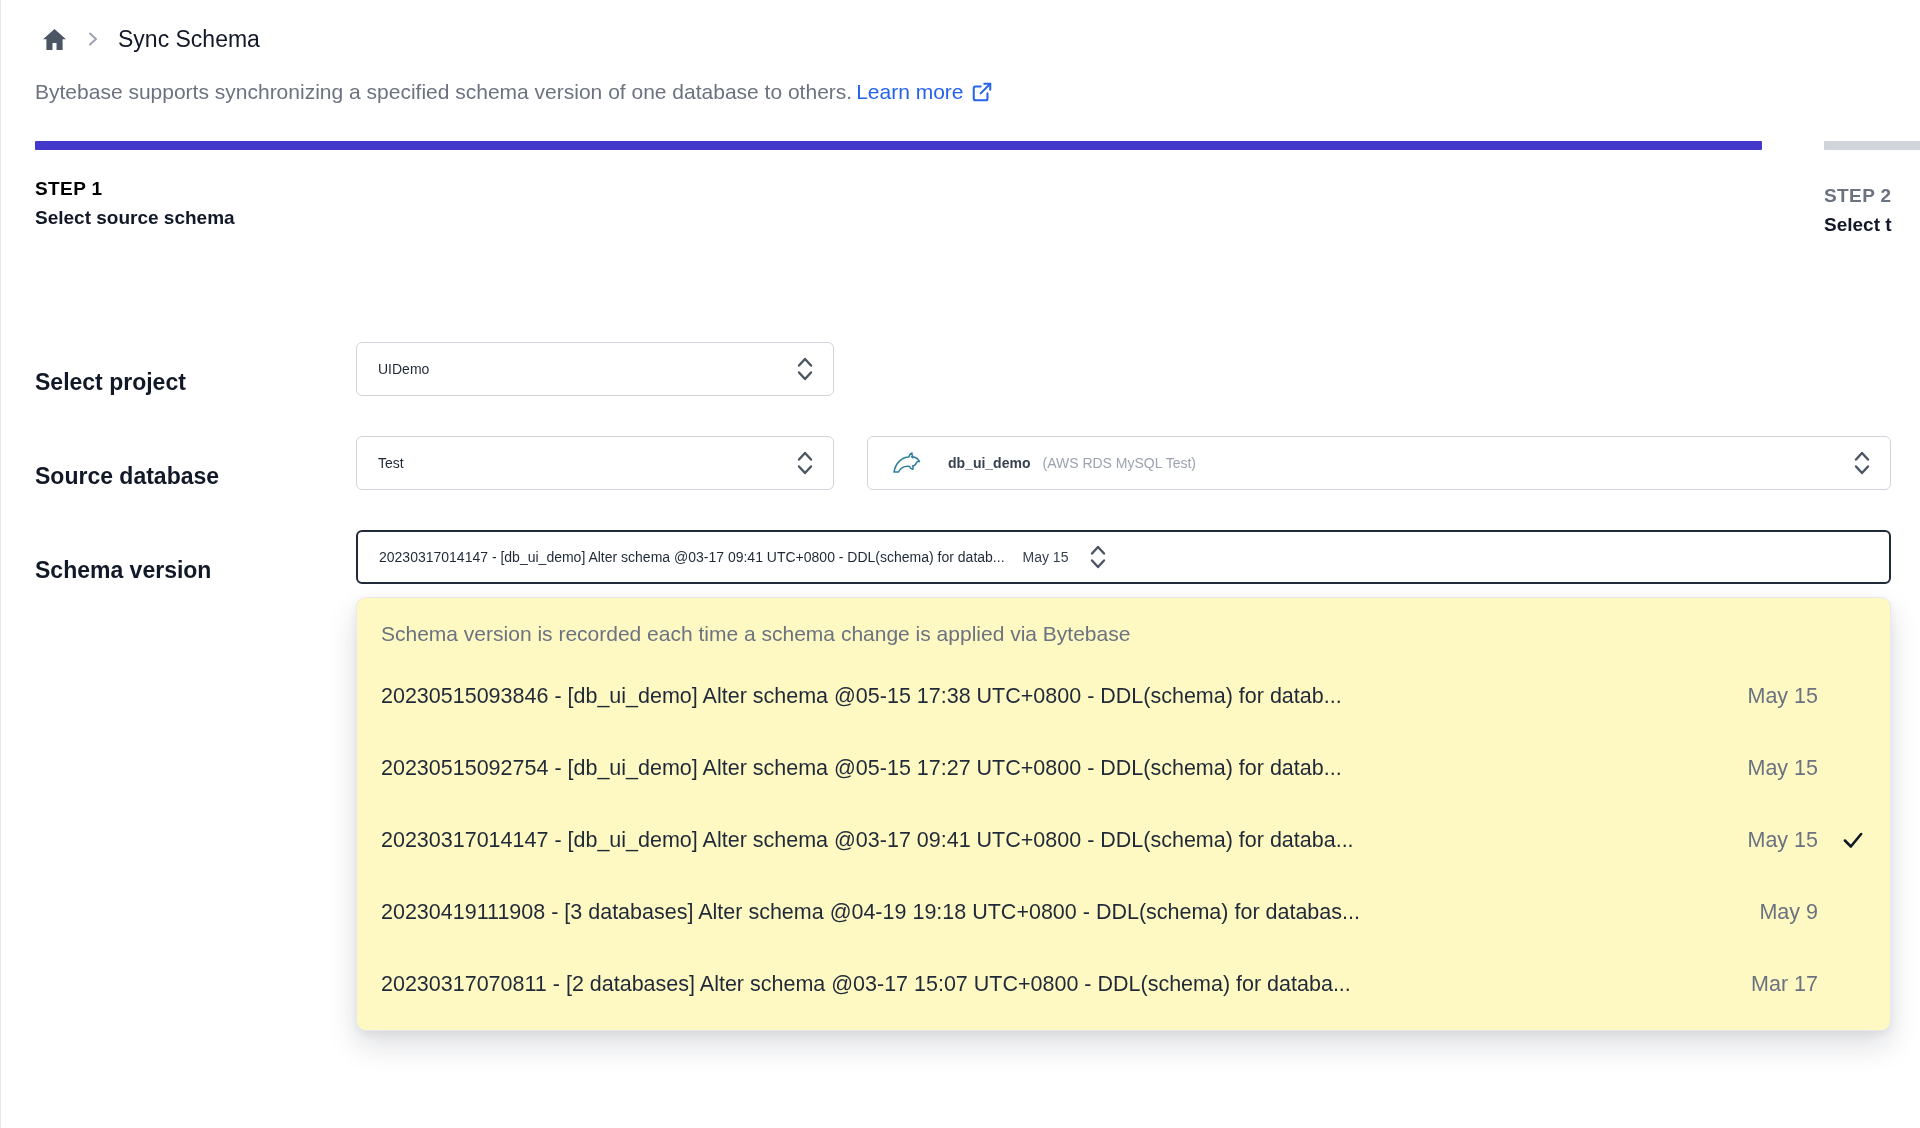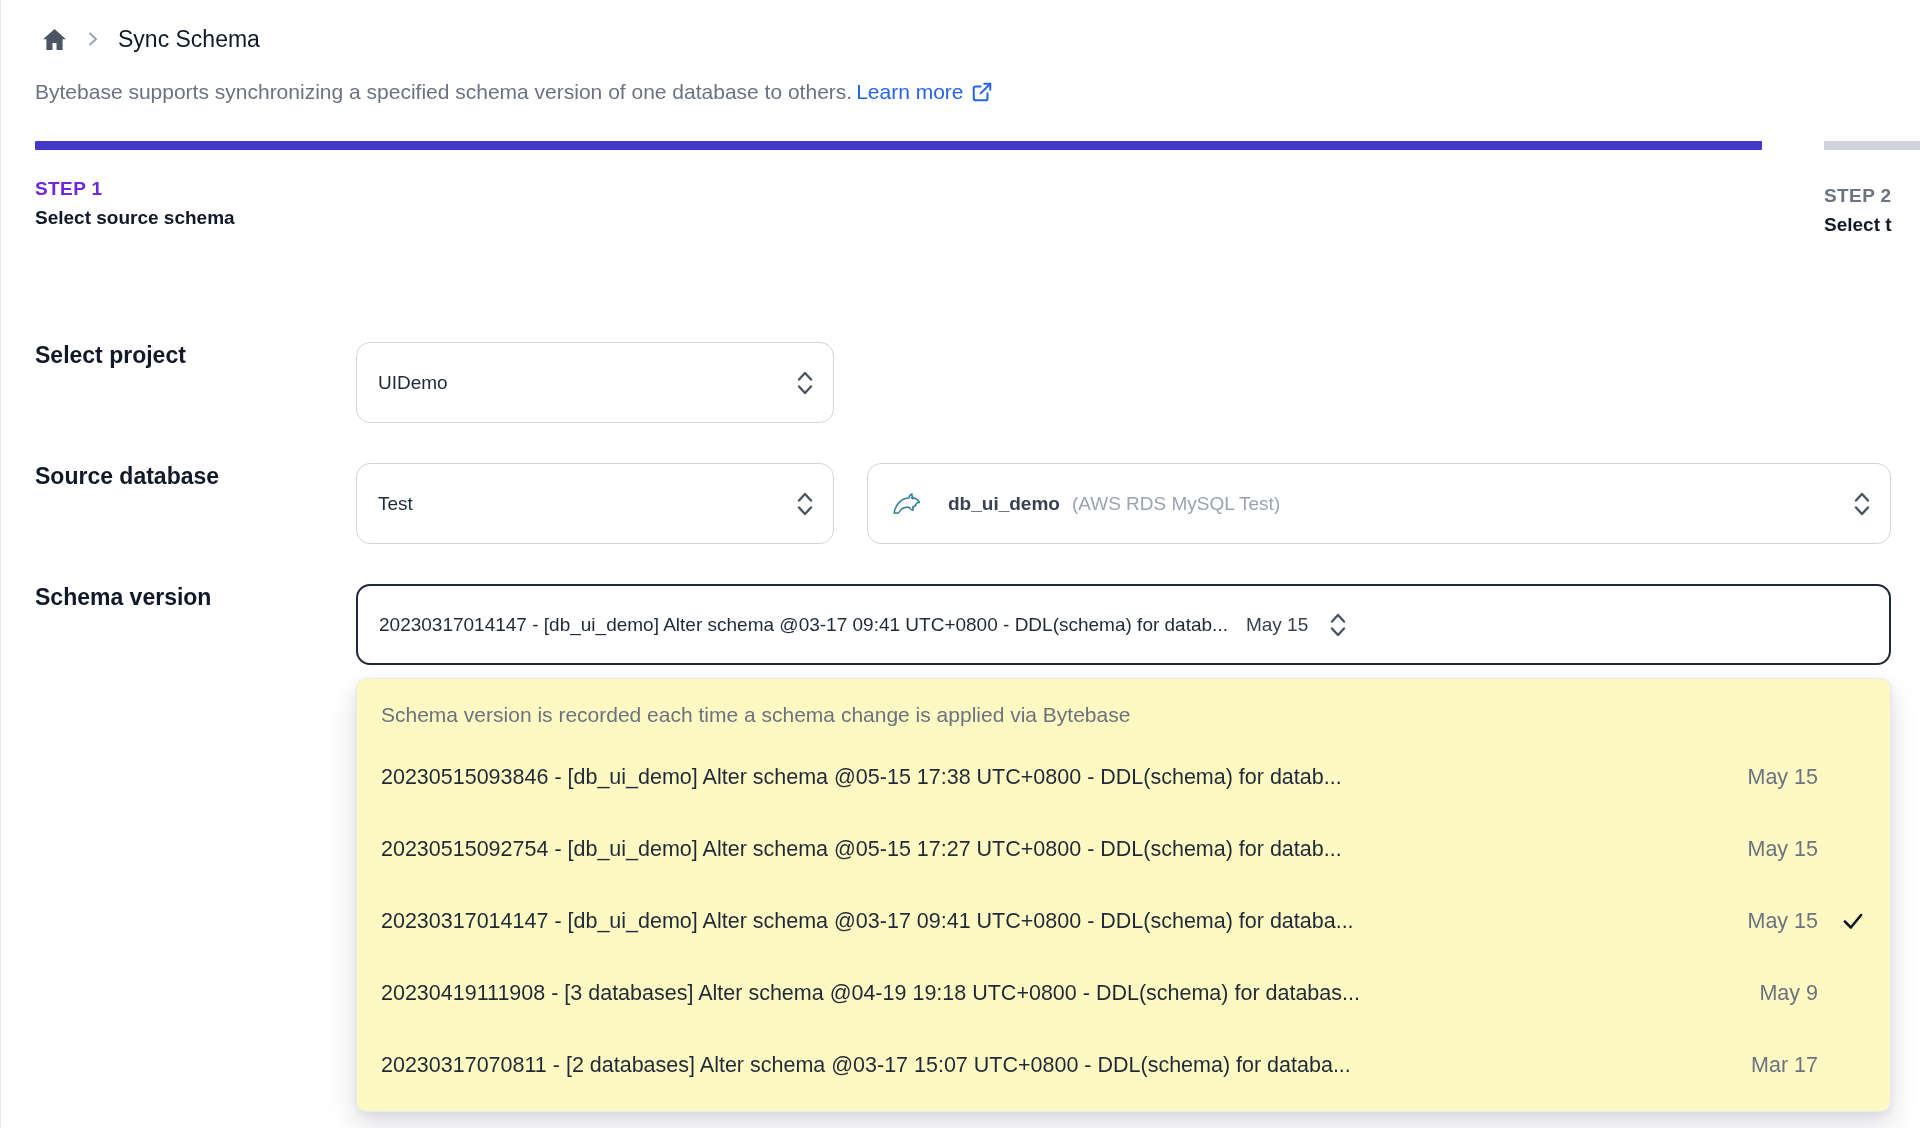--- a/index.html
+++ b/index.html
@@ -18,30 +18,30 @@
   .learn-link { color:#2563eb; text-decoration:none; display:inline-flex; align-items:center; gap:7px; margin-left:4px; }
 
   
   .steps { margin-top:37px; display:flex; gap:62px; }
   .step-col1 { width:1727px; flex:0 0 auto; }
   .step-col2 { flex:1 1 auto; min-width:0; }
   .step-bar { height:9px; border-radius:1px; }
   .bar-active { background:#4338ca; }
   .bar-inactive { background:#d1d5db; }
   .step-label { margin-top:35px; font-size:19px; font-weight:700; letter-spacing:.4px; }
-  .step-label.active { color:#6d28d9;margin-top:28px; }
+  .step-label.active { color:#000000;margin-top:28px; }
   .step-label.inactive { color:#6b7280; }
   .step-title { margin-top:7px; font-size:19px; font-weight:700; color:#111827; white-space:nowrap; overflow:hidden; }
 
   
   .form { margin-top:106px; }
-  .form-row { display:flex; align-items:flex-start; margin-bottom:40px; }
+  .form-row { display:flex; align-items:flex-end; margin-bottom:40px; }
   .form-label { width:321px; flex:0 0 321px; font-size:23px; font-weight:600; color:#111827; }
-  .select-box { height:81px; border:1px solid #d1d5db; border-radius:14px; background:#fff;
-    display:flex; align-items:center; padding:0 18px 0 21px; font-size:19px; color:#1f2937; }
+  .select-box { height:54px; border:1px solid #d1d5db; border-radius:6px; background:#fff;
+    display:flex; align-items:center; padding:0 18px 0 21px; font-size:14px; color:#1f2937; }
   .w-small { width:478px; }
   .db-select { width:1024px; margin-left:33px; }
   .db-name { color:#374151; font-weight:700; margin-left:23px; }
   .db-detail { color:#9ca3af; margin-left:12px; }
   .chev { margin-left:auto; flex:0 0 auto; display:flex; }
   .schema-row { margin-bottom:13px; }
   .schema-select { width:1535px; border:2px solid #1f2937; padding-right:16px; }
   .schema-value { white-space:nowrap; overflow:hidden; flex:0 1 auto; color:#1f2937; }
   .schema-date { margin-left:18px; color:#374151; flex:0 0 auto; }
   .schema-select .chev { margin-left:20px; }

